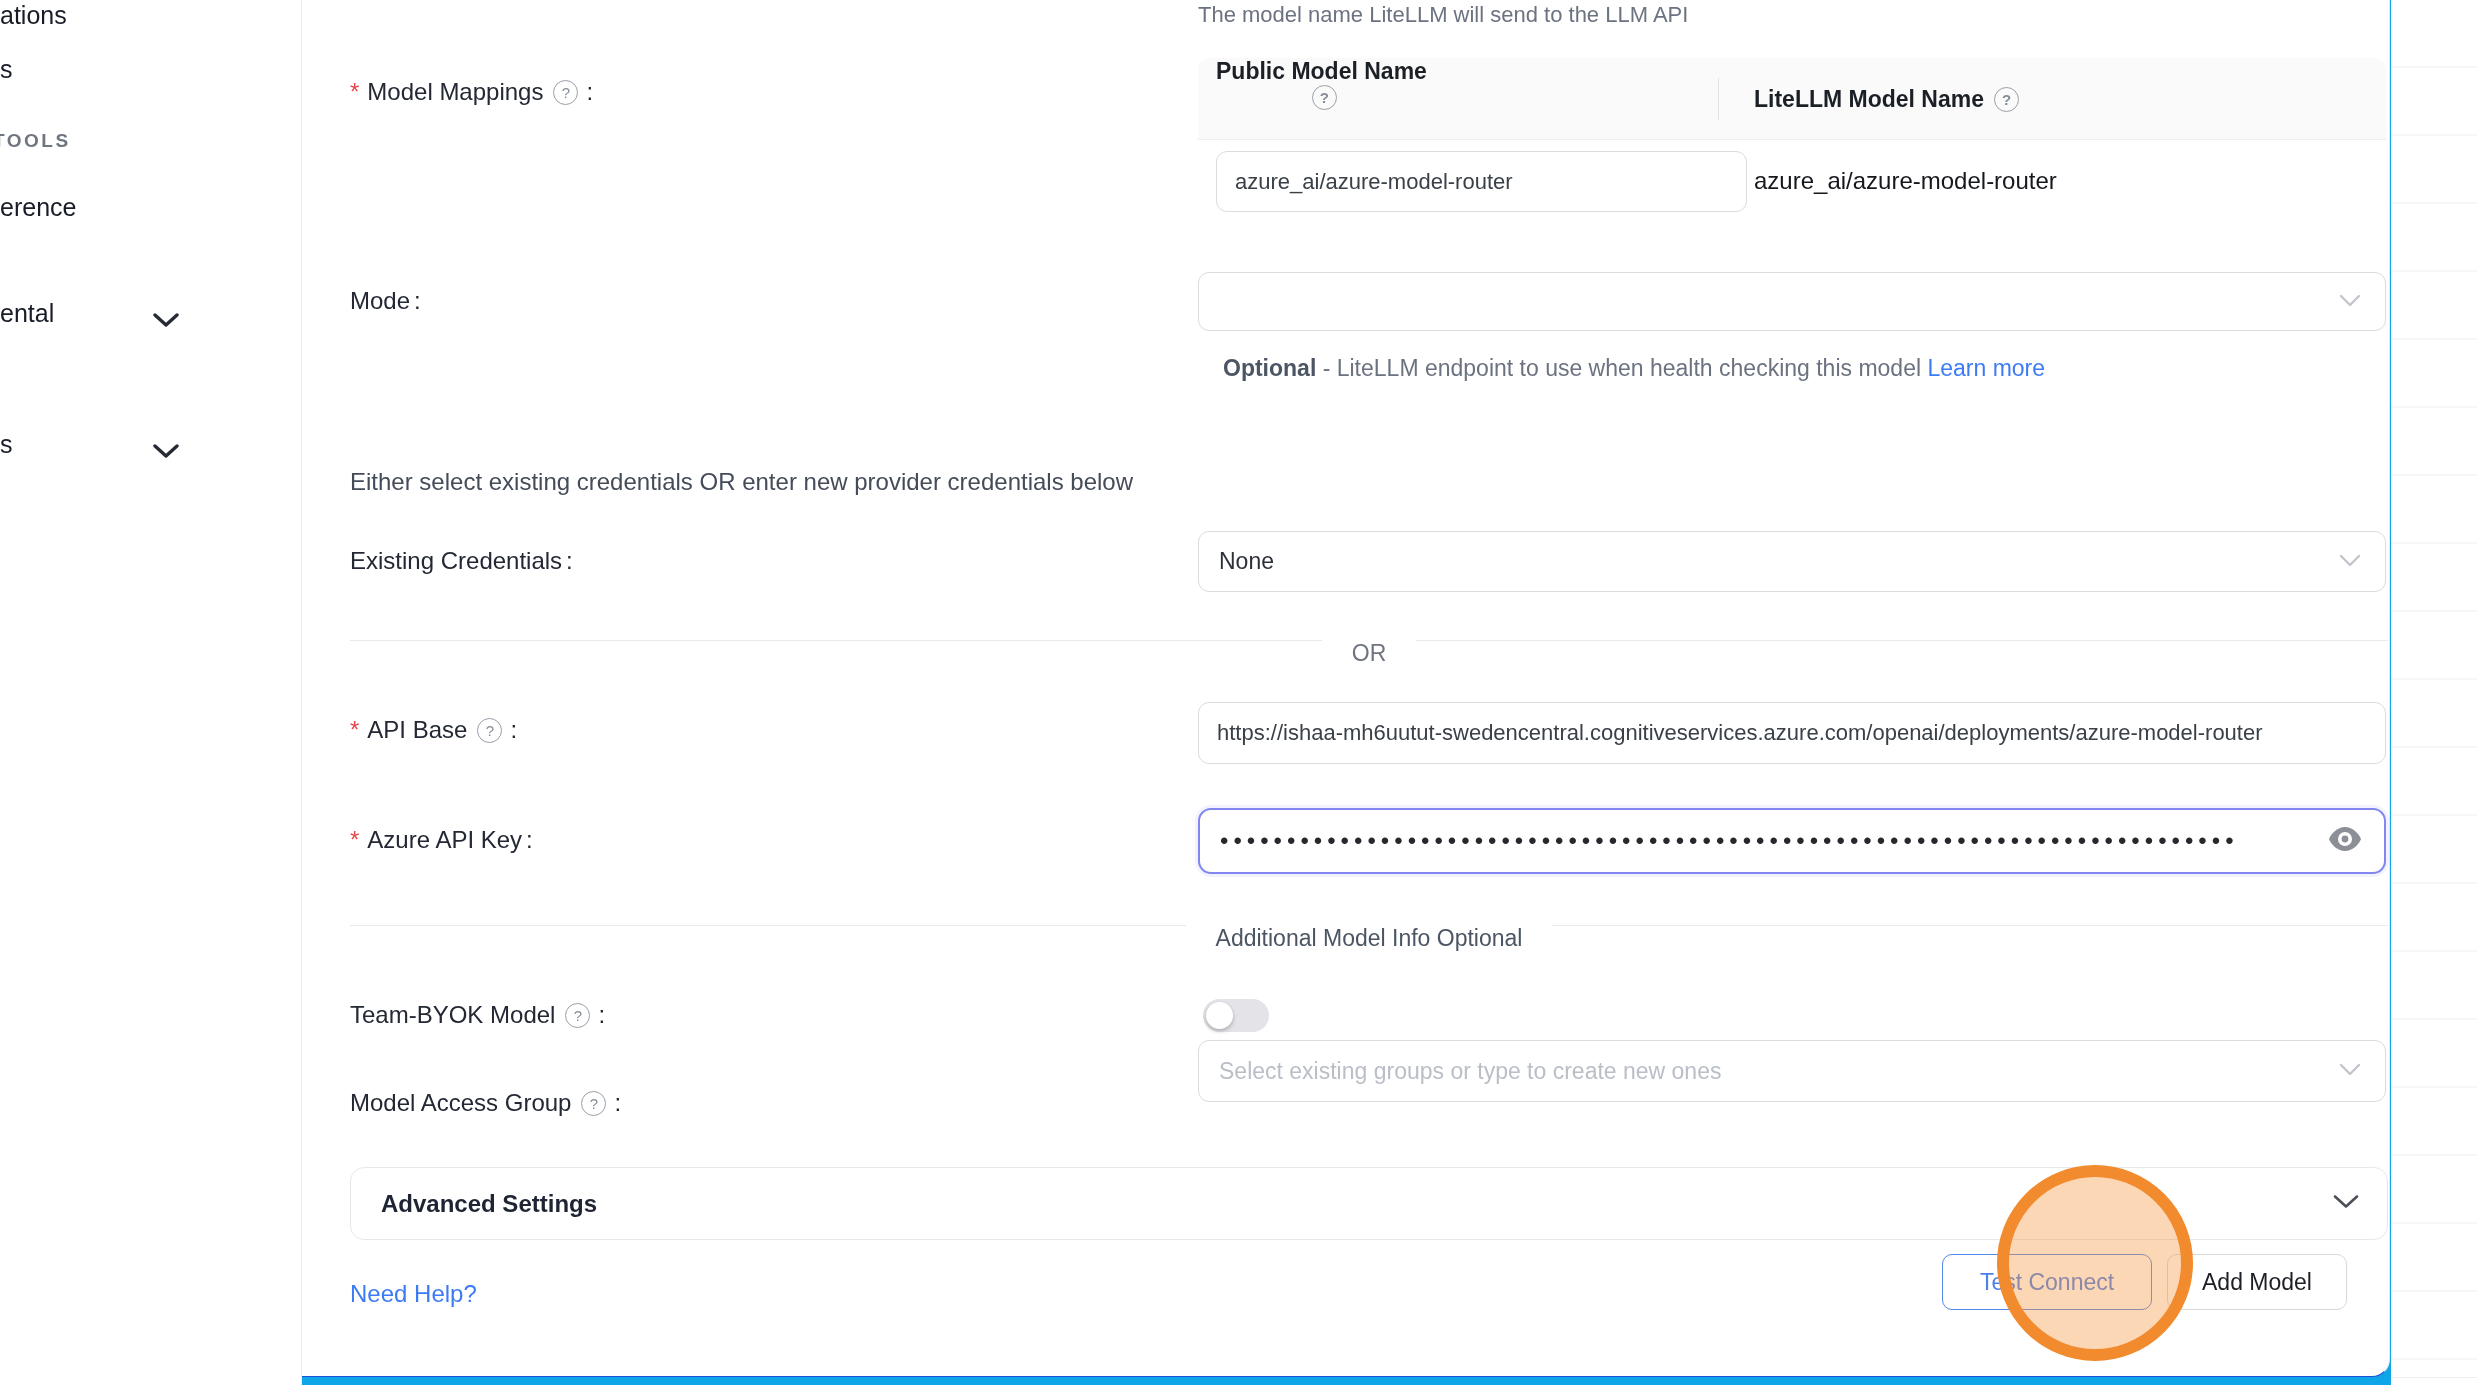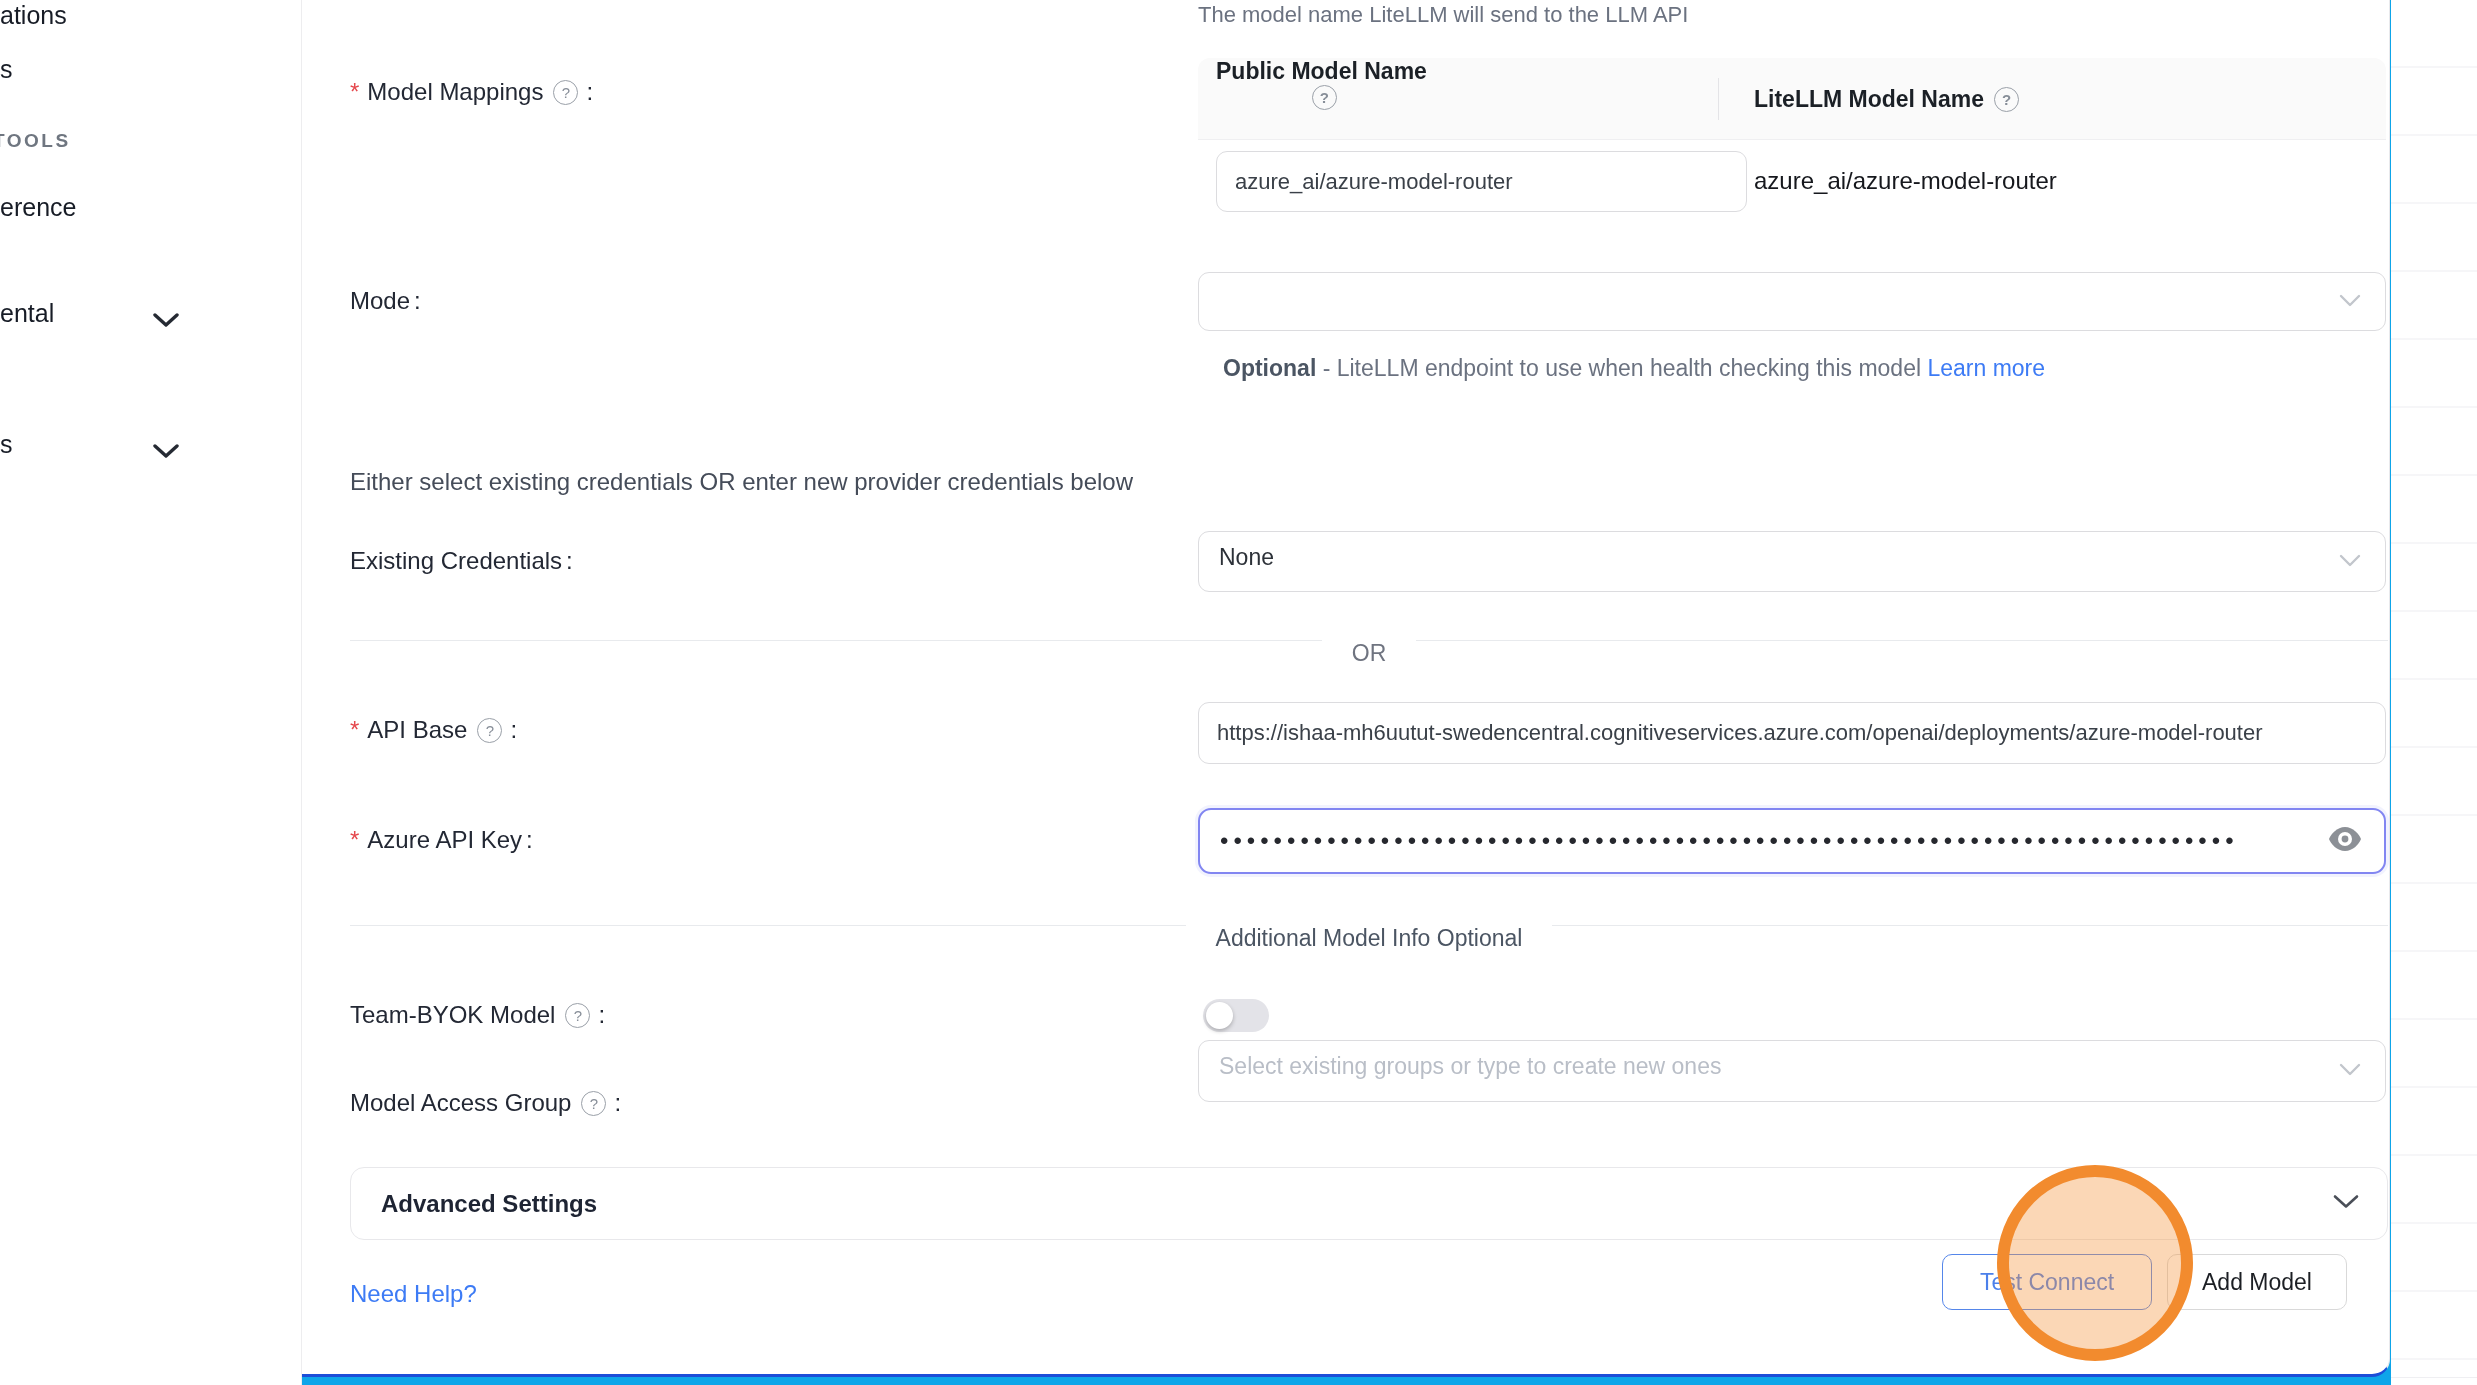--- a/index.html
+++ b/index.html
@@ -15,21 +15,21 @@
   }
   .backdrop-bottom-line { position:absolute; left:2391px; top:1377px; width:86px; height:1px; background:#efeff2; }
   
   .sidebar { position:absolute; left:0; top:0; width:302px; height:1385px; background:#fff; border-right:1px solid #ededef; }
   .side-item { position:absolute; left:0; font-size:25px; color:#171c26; white-space:nowrap; cursor:pointer; }
   .side-section { position:absolute; left:-7px; font-size:19px; font-weight:700; letter-spacing:2.5px; color:#6f7680; white-space:nowrap; }
   .side-chevron { position:absolute; left:153px; }
   
   .main {
     position:absolute; left:302px; top:0; width:2088px; height:1377px; background:#fff;
-    border-right:1px solid #e9e9ec; border-bottom:3px solid #1d4ed8; border-radius:0 0 18px 0;
+    border-right:1px solid #e9e9ec; border-bottom:1px solid #1d4ed8; border-radius:0 0 18px 0;
   }
   .hint-top { position:absolute; left:896px; top:2px; font-size:22px; color:#6b7280; }
   .label-row { position:absolute; display:flex; align-items:center; height:36px; font-size:24px; color:#232834; }
   .req { color:#e5484d; margin-right:8px; font-size:24px; line-height:1; }
   .help {
     width:25px; height:25px; border:1.5px solid #9aa0a8; border-radius:50%;
     display:inline-flex; align-items:center; justify-content:center;
     font-size:15px; color:#878e98; margin:0 4px 0 10px; cursor:pointer; flex:0 0 auto;
   }
   .colon { margin-left:4px; }
@@ -40,21 +40,21 @@
   .mm-h { position:absolute; top:0; height:82px; display:flex; align-items:center; font-size:23px; font-weight:700; color:#1b2026; }
   .mm-h1 { left:18px;flex-direction:column; } .mm-h2 { left:556px; }
   .mm-value { position:absolute; left:556px; top:92px; height:61px; display:flex; align-items:center; font-size:24px; color:#16181d; }
   
   .input-box {
     position:absolute; border:1.5px solid #dcdcdf; border-radius:11px; background:#fff;
     font-family:"Liberation Sans", sans-serif; font-size:22px; color:#3a4048; padding:0 18px; outline:none;
   }
   .select-box {
     position:absolute; left:896px; width:1188px; border:1.5px solid #dcdcdf; border-radius:11px; background:#fff;
-    display:flex; align-items:flex-start; padding:12px 20px; cursor:pointer;
+    display:flex; align-items:center; padding:0 20px; cursor:pointer;
   }
   .select-value { font-size:23px; color:#2c3138; }
   .select-placeholder { font-size:23px; color:#b9bec7; }
   .select-arrow { position:absolute; right:24px; top:50%; transform:translateY(-50%); }
   .mode-hint { position:absolute; left:896px; top:348px; width:850px; font-size:23px; line-height:40px; color:#6b7280; }
   .mode-hint b { color:#4b5563; font-weight:700;margin-left:25px; }
   .link { color:#3d7bf5; cursor:pointer; text-decoration:none; }
   .cred-note { position:absolute; left:48px; top:468px; font-size:24px; color:#454c59; }
   .divider { position:absolute; left:48px; width:2038px; display:flex; align-items:flex-start; gap:30px; }
   .divider::before, .divider::after { content:""; flex:1; height:1px; background:#e8eaed; }

